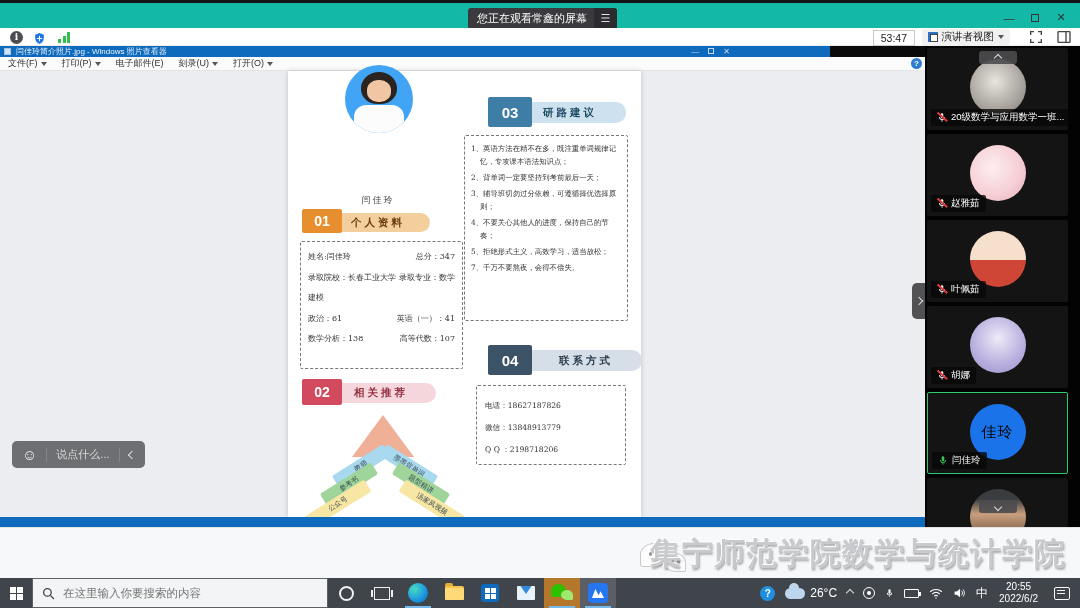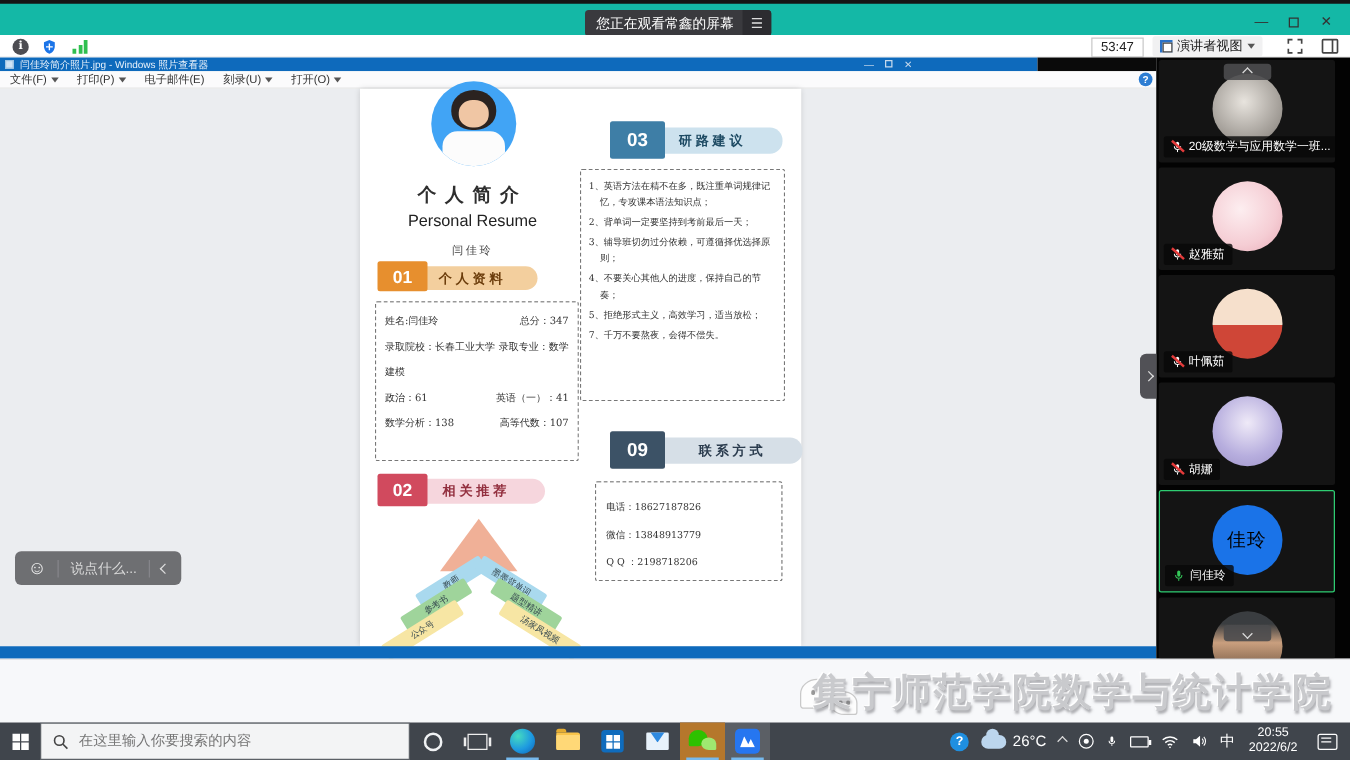--- a/index.html
+++ b/index.html
@@ -264,22 +264,20 @@
   </div>
   <div class="vhelp">?</div>
 
   <div class="vcontent">
     <div class="page">
       <div class="photo">
         <div class="hair"></div>
           <div class="face"></div>
           <div class="shirt"></div>
       </div>
-      <div class="r-title hand">个人简介</div>
-      <div class="r-sub">Personal Resume</div>
       <div class="r-name hand">闫佳玲</div>
 
       <div class="badge b01">01</div>
       <div class="band n01 hand">个人资料</div>
       <div class="dash box01 hand">
         <div class="row">
             <span>姓名:闫佳玲</span>
             <span>总分：347</span>
           </div>
         <div class="row">
@@ -316,21 +314,21 @@
       <div class="band n03 hand">研路建议</div>
       <div class="dash box03 hand">
         <div class="it">1、英语方法在精不在多，既注重单词规律记忆，专攻课本语法知识点；</div>
         <div class="it">2、背单词一定要坚持到考前最后一天；</div>
         <div class="it">3、辅导班切勿过分依赖，可遵循择优选择原则；</div>
         <div class="it">4、不要关心其他人的进度，保持自己的节奏；</div>
         <div class="it">5、拒绝形式主义，高效学习，适当放松；</div>
         <div class="it">7、千万不要熬夜，会得不偿失。</div>
       </div>
 
-      <div class="badge b04">09</div>
+      <div class="badge b04">04</div>
       <div class="band n04 hand">联系方式</div>
       <div class="dash box04 hand">
         <div>电话：18627187826</div>
         <div>微信：13848913779</div>
         <div>Q Q ：2198718206</div>
       </div>
     </div>
   </div>
   <div class="vblue"></div>
   <div class="handle">

